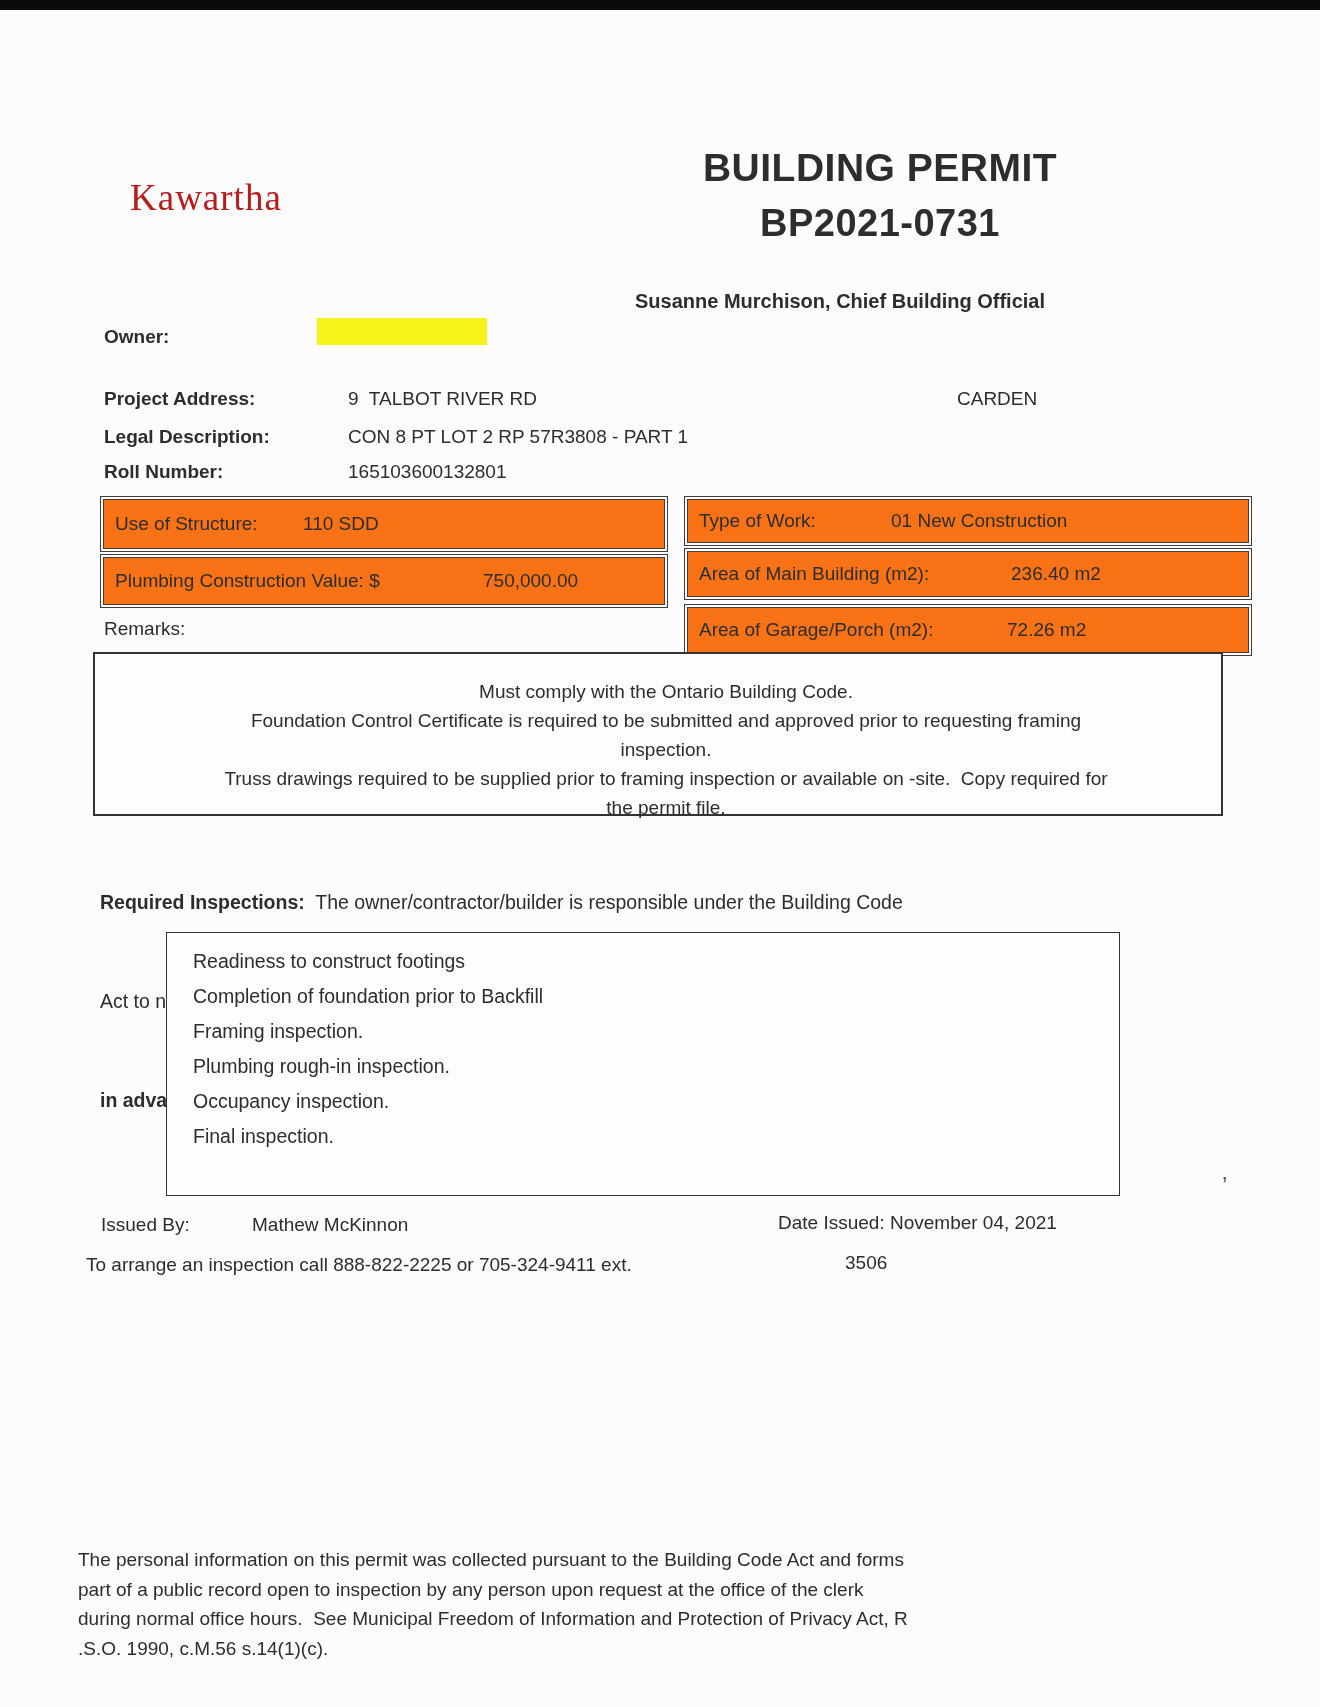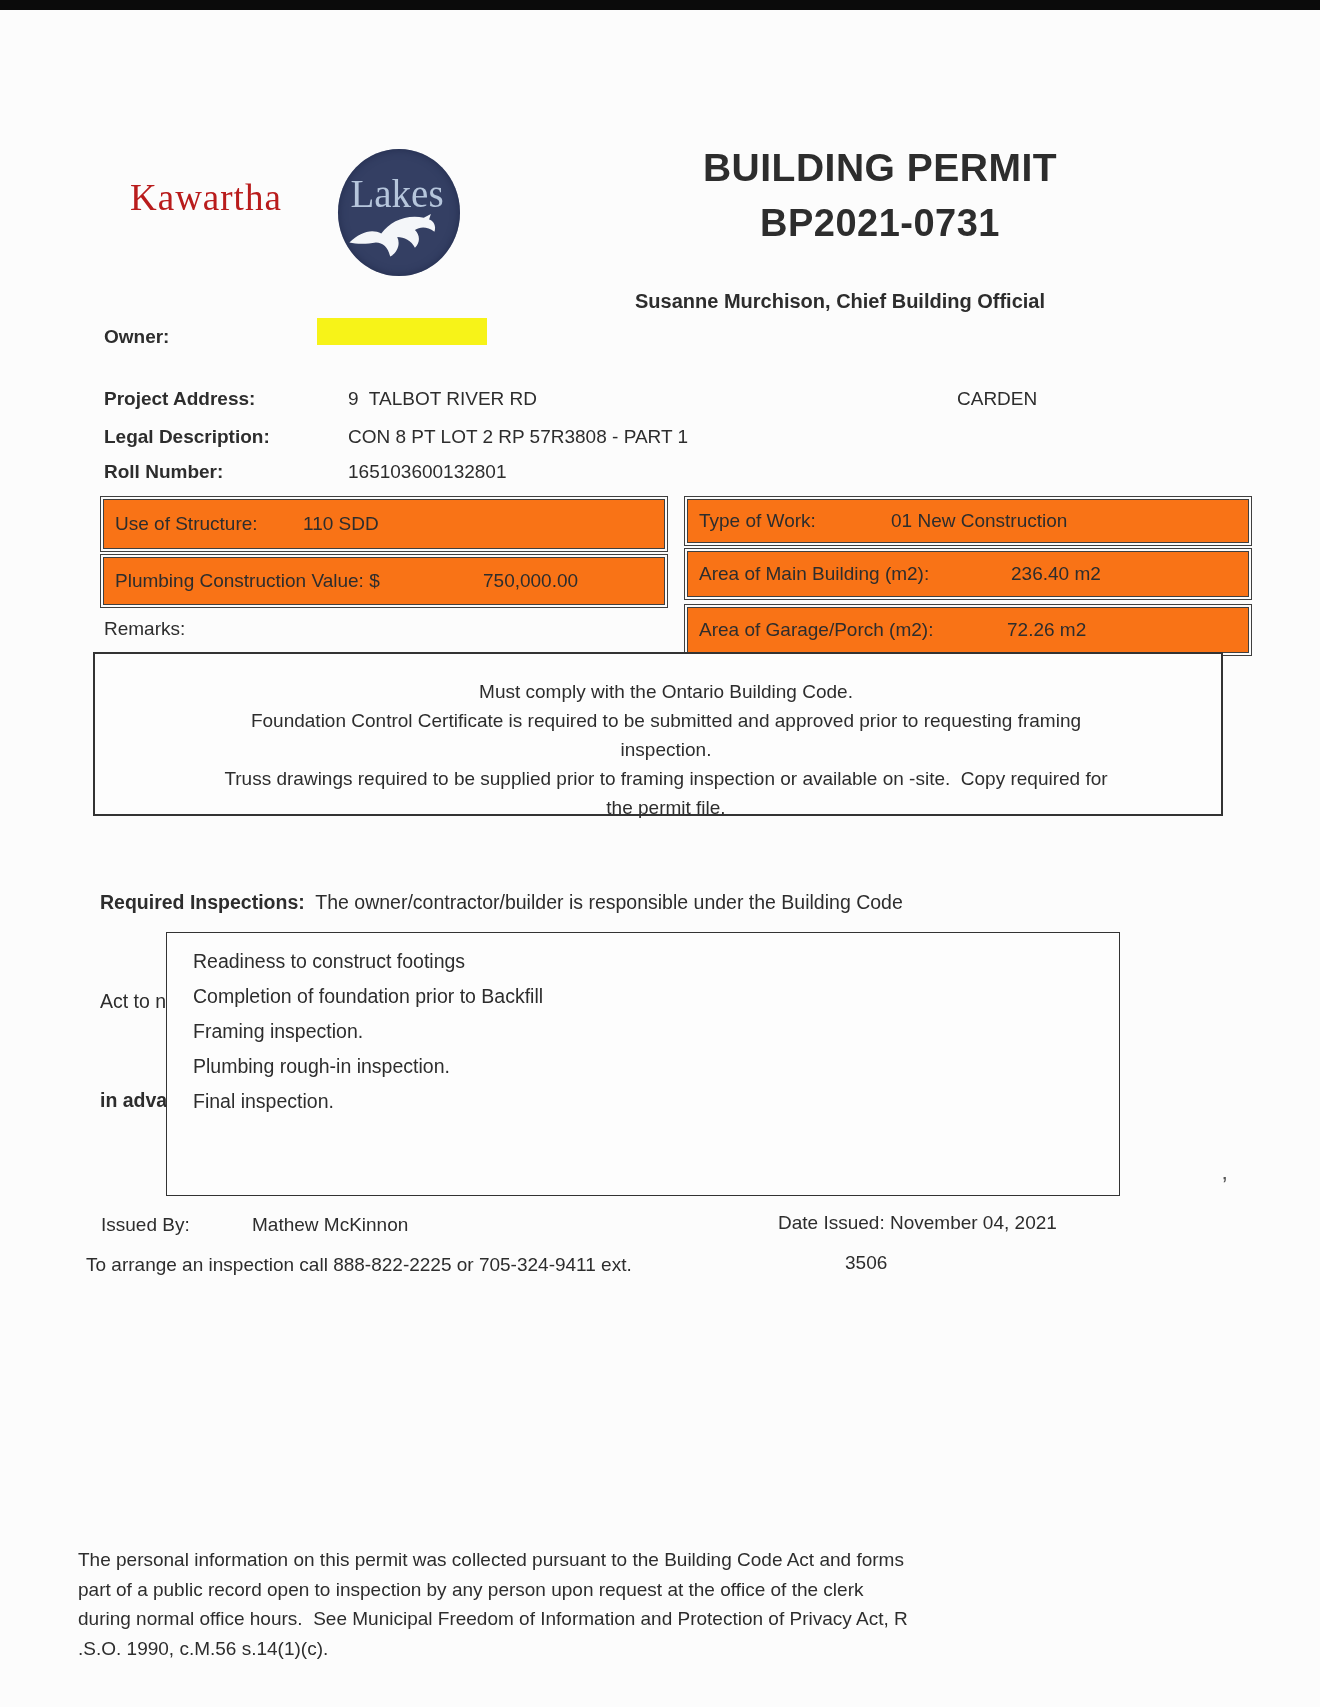--- a/index.html
+++ b/index.html
@@ -68,26 +68,20 @@
   .p-line{white-space:pre-wrap;}
 </style>
 </head>
 <body>
 
 <div class="page">
 
   <div class="top-bar"></div>
 
   <div class="logo-word">Kawartha</div>
-  <div class="logo-circle">
-    <div class="logo-lakes">Lakes</div>
-    <svg class="eagle" viewBox="0 0 120 70">
-      <path fill="#f4f6f9" d="M4 40 C16 28 30 24 40 30 C50 16 68 8 88 12 L96 8 L94 14 C100 16 102 22 100 28 C92 22 84 22 78 26 C84 32 84 40 78 46 C74 38 66 34 58 34 C62 42 58 52 50 56 C48 46 42 40 34 40 C24 42 12 42 4 40 Z"></path>
-    </svg>
-  </div>
 
   <div class="hdr">
     <div class="hdr-title">BUILDING PERMIT</div>
     <div class="hdr-num">BP2021-0731</div>
   </div>
   <div class="official">Susanne Murchison, Chief Building Official</div>
 
   <div class="lbl" style="left:104px;top:326px;">Owner:</div>
   <div class="owner-highlight"></div>
 
@@ -139,20 +133,21 @@
     <div><span>Act to notify the Chief Building Official of the stages of construction listed below at least </span><b>48 hours</b></div>
     <div><b>in advance</b><span> of the time the inspection is required.</span></div>
   </div>
 
   <div class="obox insp-box">
     <div class="insp-items">
       <div class="i-item">Readiness to construct footings</div>
       <div class="i-item">Completion of foundation prior to Backfill</div>
       <div class="i-item">Framing inspection.</div>
       <div class="i-item">Plumbing rough-in inspection.</div>
+      <div class="i-item">Occupancy inspection.</div>
       <div class="i-item">Final inspection.</div>
     </div>
   </div>
 
   <div class="tick">’</div>
 
   <div class="val" style="left:101px;top:1214px;">Issued By:</div>
   <div class="val" style="left:252px;top:1214px;">Mathew McKinnon</div>
   <div class="val" style="left:778px;top:1212px;">Date Issued: November 04, 2021</div>
 

